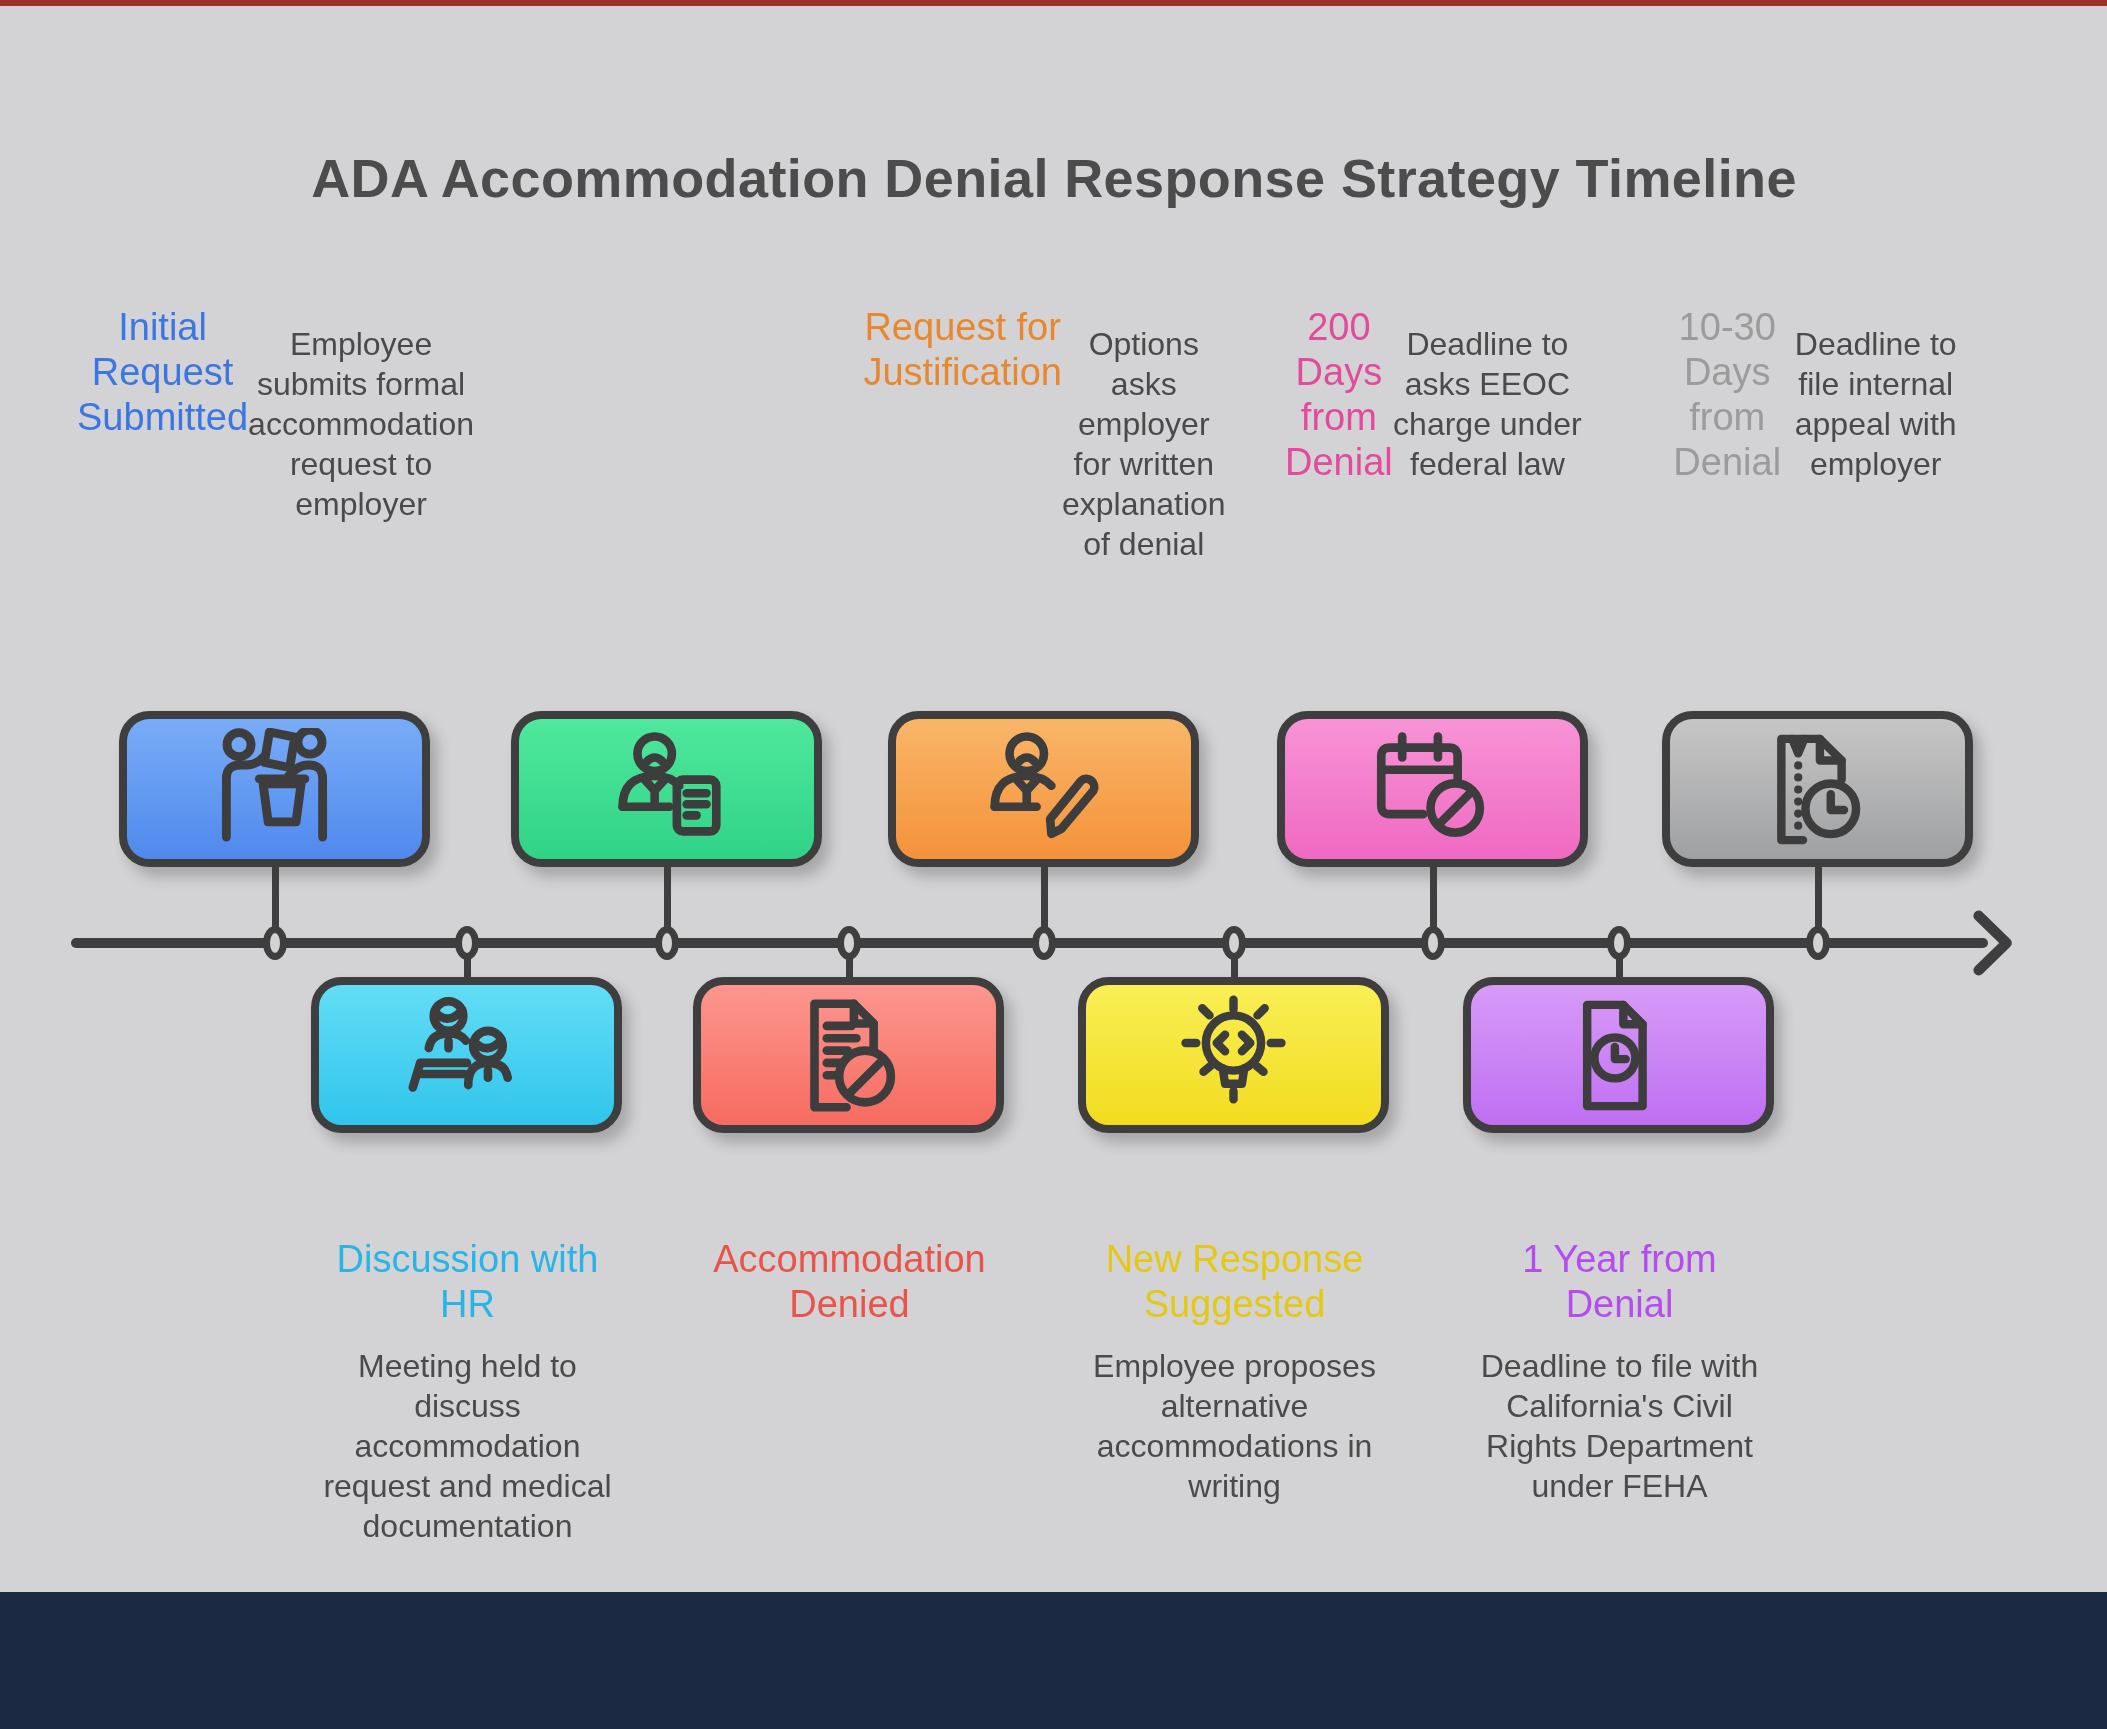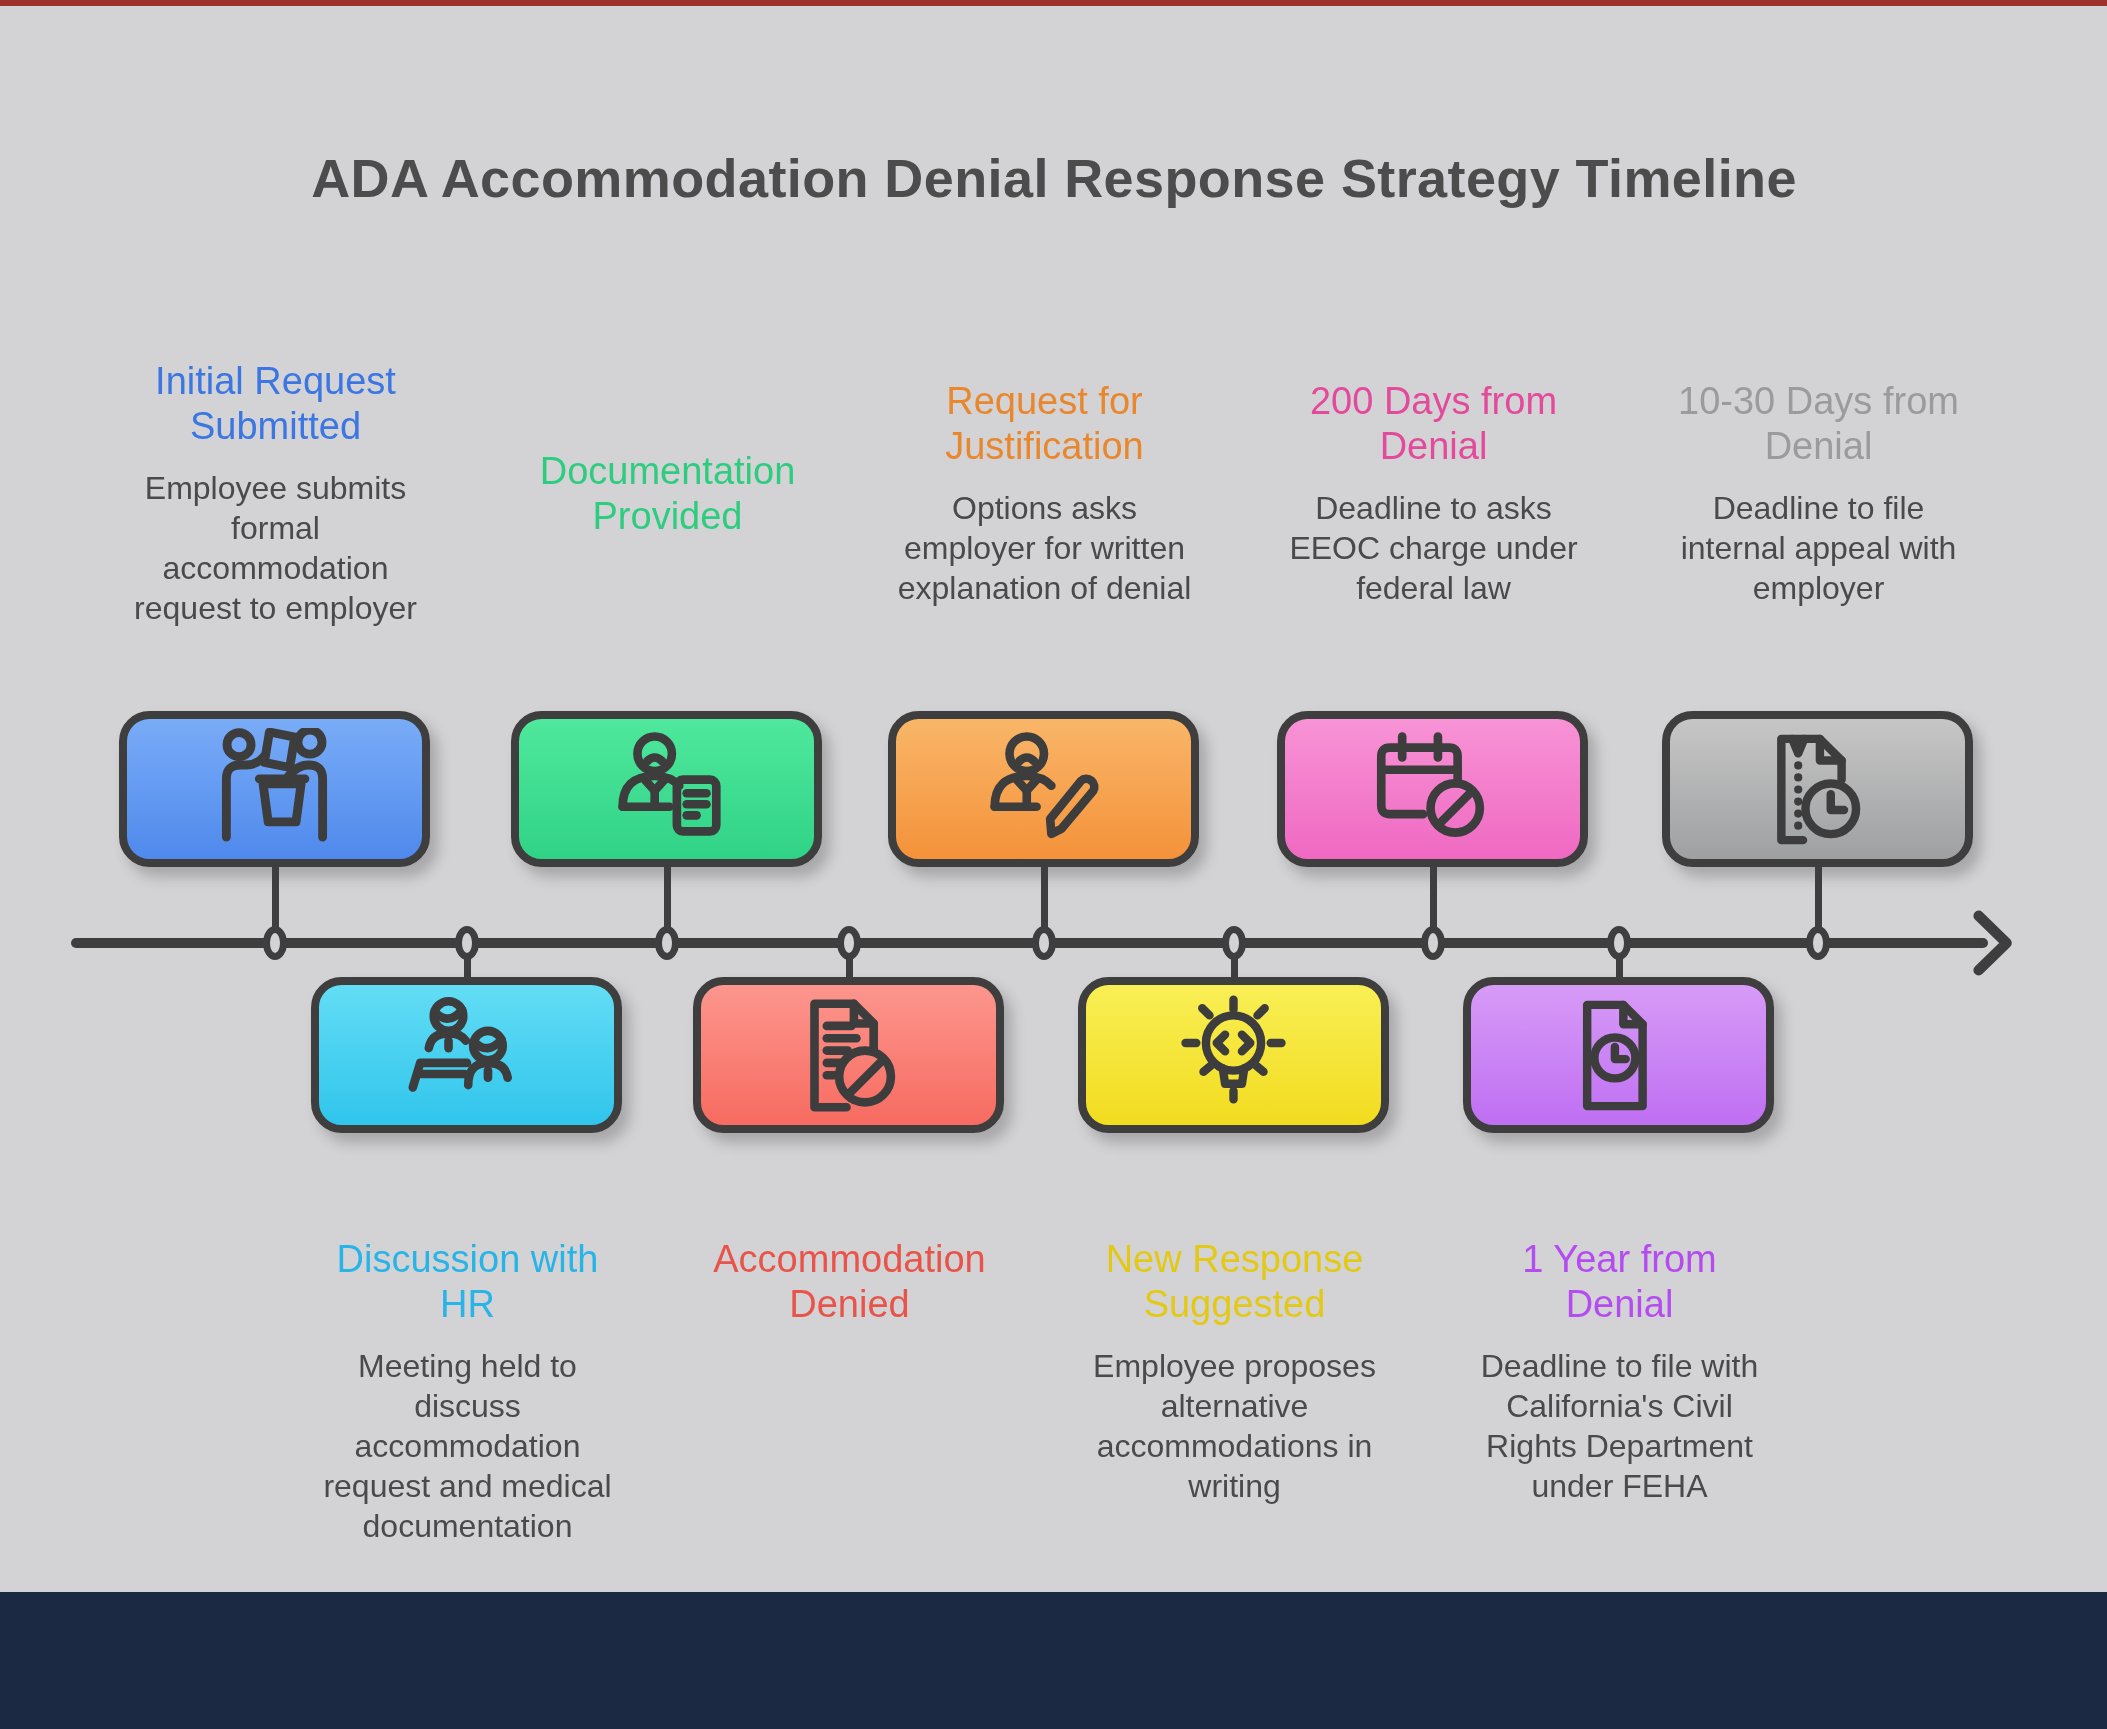--- a/index.html
+++ b/index.html
@@ -36,21 +36,21 @@
     display:flex;align-items:center;justify-content:center;
     box-shadow:8px 9.6px 13px rgba(40,40,40,.25);
   }
   .step.above .box{top:711px;}
   .step.below .box{top:977px;}
   .box svg{display:block;}
   .icon-stroke{fill:none;stroke:#3d3d3d;stroke-width:7;stroke-linecap:round;stroke-linejoin:round;}
   .icon-fill{fill:#3d3d3d;stroke:none;}
   
   .textblock{position:absolute;left:-148px;width:297px;text-align:center;}
-  .step.above .textblock{top:305px;height:377px;display:flex;flex-direction:column;justify-content:center;}
+  .step.above .textblock{top:305px;height:377px;display:flex;flex-direction:row;justify-content:center;}
   .step.below .textblock{top:1237px;}
   .step-title{margin:0;font-size:38px;line-height:45px;font-weight:400;color:var(--accent);}
   .step-desc{margin:19px 0 0;font-size:32px;line-height:40px;font-weight:400;color:var(--desc,#4a4a4a);}
 </style>
 </head>
 <body>
 
 <div class="canvas" style="--bg: #d3d3d5; --strip: #9b332b; --footer: #1b2a42; --line: #3e3e3e; --title: #4c4c4c; --desc: #4a4a4a;">
 
   <div class="top-strip"></div>
@@ -104,21 +104,20 @@
     </div>
     <div class="textblock">
       <h2 class="step-title">Discussion with HR</h2>
       <p class="step-desc">Meeting held to discuss accommodation request and medical documentation</p>
     </div>
     <div class="node"></div>
   </section>
 
   <section class="step above p2" style="--accent: #2ecc7f; --g1: #4fe89d; --g2: #30d386;">
     <div class="textblock">
-      <h2 class="step-title">Documentation Provided</h2>
     </div>
     <div class="box">
       <svg width="138" height="119" viewBox="0 0 112 96">
         <g class="icon-stroke">
           <circle cx="46" cy="19" r="14"></circle>
           <path d="M40 25 Q46 19 52 25"></path>
           <path d="M20 62 Q20 37 46 37 Q59 37 66 45"></path>
           <path d="M37 39 L46 49 L55 39"></path>
           <path d="M46 49 V62"></path>
           <path d="M20 62 H58"></path>

